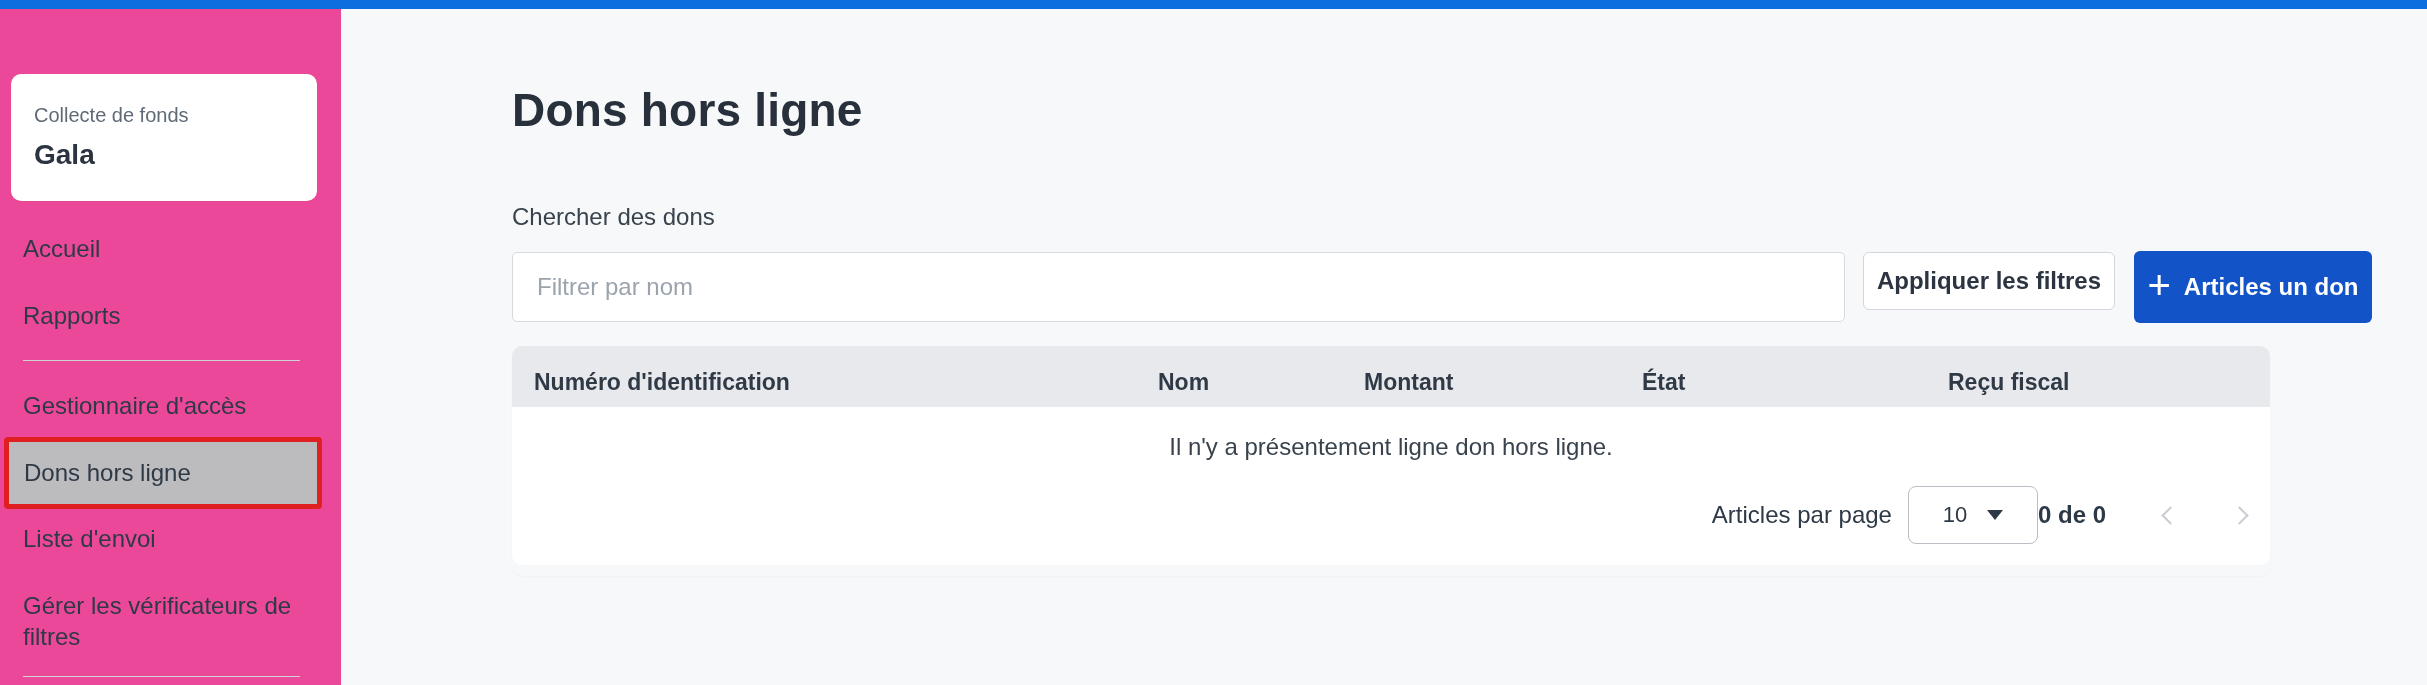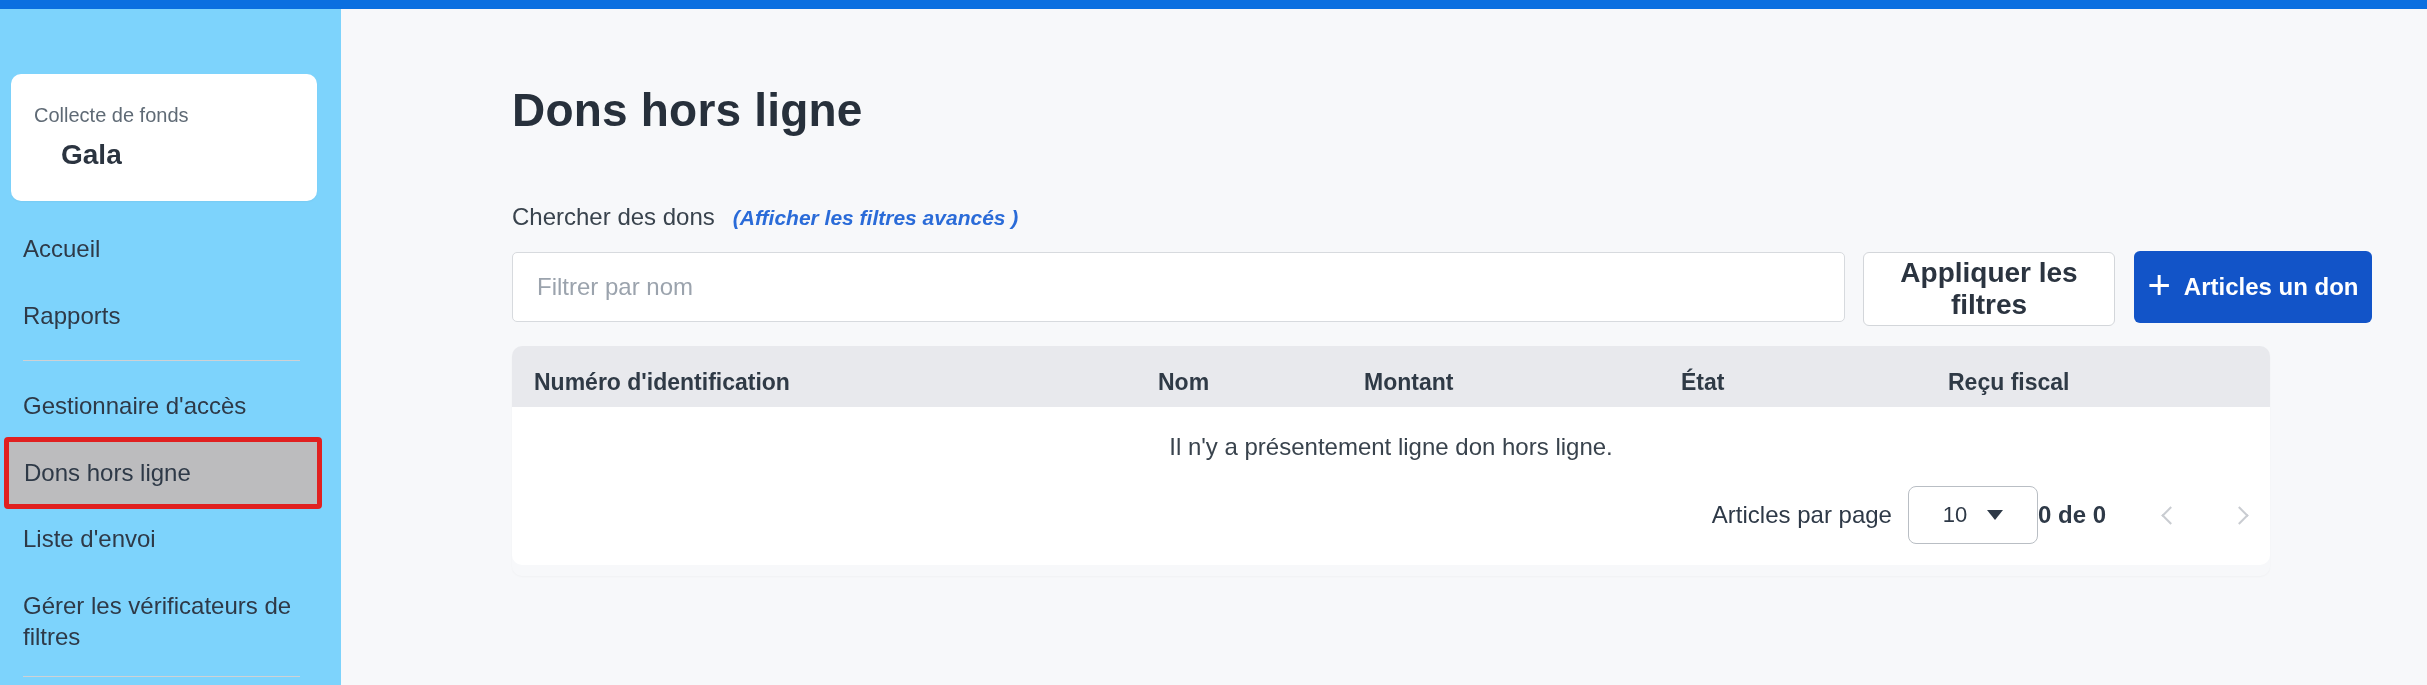--- a/index.html
+++ b/index.html
@@ -15,36 +15,36 @@
   .topbar {
     position: absolute; left: 0; top: 0;
     width: 100%; height: 9px;
     background: #0b6fe0;
   }
 
   
   .sidebar {
     position: absolute; left: 0; top: 9px;
     width: 341px; height: 676px;
-    background: #7dd3fc;
+    background: #ec4899;
   }
   .campaign-card {
     position: absolute; left: 11px; top: 65px;
     width: 306px; height: 127px;
     background: #ffffff;
     border-radius: 10px;
     padding: 30px 0 0 23px;
     box-shadow: 0 1px 2px rgba(0,0,0,0.04);
   }
   .campaign-card .card-label {
     font-size: 20px; color: #5f6a75;
   }
   .campaign-card .card-name {
     margin-top: 12px;
-    font-size: 28px; font-weight: 700; color: #2b3440; margin-left: 27px;
+    font-size: 28px; font-weight: 700; color: #2b3440;
   }
   .nav-item {
     position: absolute; left: 23px;
     font-size: 24px; color: #2e3947;
     line-height: 36px;
     cursor: pointer;
     white-space: nowrap;
   }
   .nav-item.wrap { white-space: normal; width: 270px; line-height: 31px; }
   .side-divider {
@@ -97,24 +97,24 @@
     border: 1px solid #d7dade; border-radius: 5px;
     background: #ffffff;
     padding: 0 24px;
     font-size: 24px; color: #2e3947;
     font-family: "Liberation Sans", "DejaVu Sans", sans-serif;
     outline: none;
   }
   .filter-input::placeholder { color: #9ba3ad; opacity: 1; }
   .apply-btn {
     position: absolute; left: 1522px; top: 243px;
-    width: 252px; height: 74px;
+    width: 252px; height: 58px;
     background: #ffffff;
     border: 1px solid #d3d6da; border-radius: 6px;
-    font-size: 28px; font-weight: 600; color: #2b3440;
+    font-size: 24px; font-weight: 600; color: #2b3440;
     font-family: "Liberation Sans", "DejaVu Sans", sans-serif;
     cursor: pointer;
   }
   .add-btn {
     position: absolute; left: 1793px; top: 242px;
     width: 238px; height: 72px;
     background: #1254c8;
     border: none; border-radius: 6px;
     color: #ffffff;
     display: flex; align-items: center; justify-content: center;
@@ -142,21 +142,21 @@
   }
   .th {
     position: absolute; top: 0;
     line-height: 72px;
     font-size: 23px; font-weight: 600; color: #2f3a46;
     white-space: nowrap;
   }
   .th-0 { left: 22px; }
   .th-1 { left: 646px; }
   .th-2 { left: 852px; }
-  .th-3 { left: 1169px; }
+  .th-3 { left: 1130px; }
   .th-4 { left: 1436px; }
   .table-body {
     position: relative;
     height: 158px;
     background: #ffffff;
     border-radius: 0 0 10px 10px;
   }
   .empty-message {
     position: absolute; top: 26px; left: 0;
     width: 100%;
@@ -229,21 +229,20 @@
 
   <div class="side-divider" style="top:667px"></div>
 </div>
 
 <div class="main">
 
   <div class="page-title">Dons hors ligne</div>
 
   <div class="search-label-row">
     <span class="search-label">Chercher des dons</span>
-    <span class="advanced-link">(Afficher les filtres avancés )</span>
   </div>
 
   <input class="filter-input" type="text" placeholder="Filtrer par nom" style="">
 
   <button class="apply-btn">Appliquer les filtres</button>
 
   <button class="add-btn">
     <span class="plus-glyph">+</span>
     <span>Articles un don</span>
   </button>

